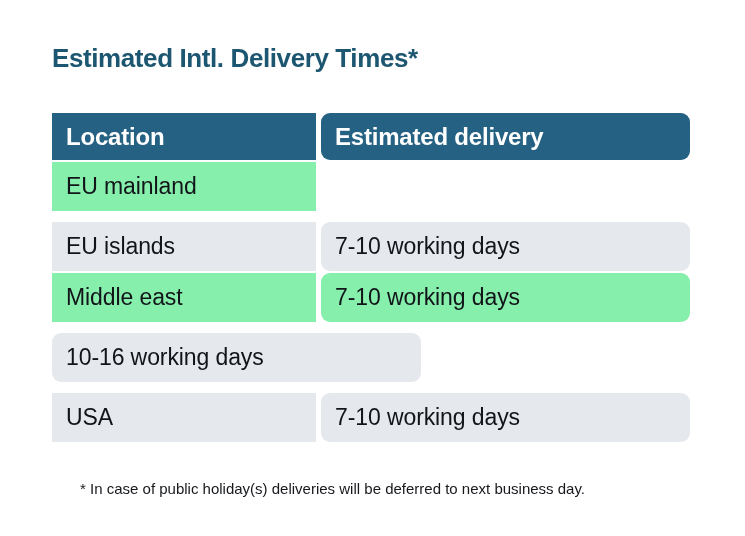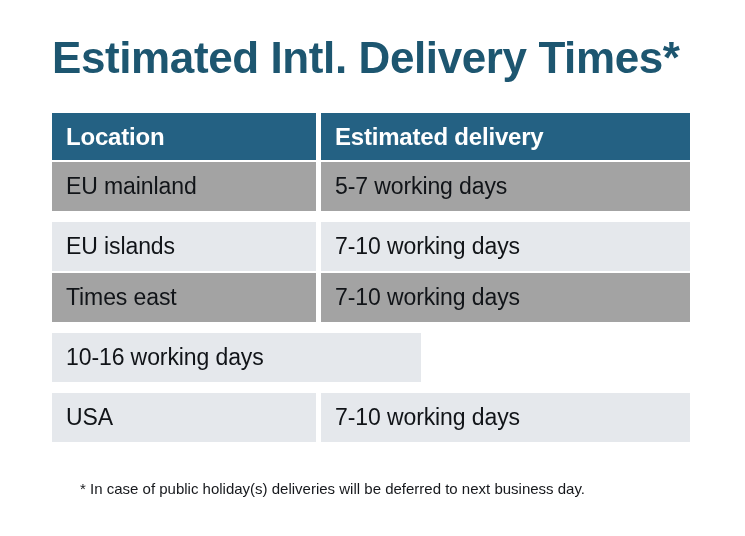--- a/index.html
+++ b/index.html
@@ -16,21 +16,21 @@
   .page {
     position: relative;
     width: 745px;
     height: 536px;
     box-sizing: border-box;
   }
   .title {
     position: absolute;
     left: 52px;
     top: 36px;
-    font-size: 44px;
+    font-size: 26px;
     font-weight: bold;
     letter-spacing: -0.4px;
     color: #1d5670;
     white-space: nowrap;
     line-height: 44px;
   }
   .table {
     position: absolute;
     left: 52px;
     top: 113px;
@@ -46,38 +46,38 @@
   }
   .cell {
     box-sizing: border-box;
     display: flex;
     align-items: center;
     padding-left: 14px;
     overflow: hidden;
     white-space: nowrap;
   }
   .cell-loc { width: 264px; flex: none; }
-  .cell-del { width: 369px; flex: none; }
+  .cell-del { width: 369px; flex: none; border-radius: 9px; }
 
   .row-header .cell {
     background: #246183;
     color: #ffffff;
     font-size: 24px;
     font-weight: bold;
     height: 47px;
     letter-spacing: -0.2px;
   }
   .row-data .cell {
     height: 49px;
     font-size: 23px;
     color: #111418;
     font-weight: normal;
     letter-spacing: -0.1px;
   }
-  .row-odd .cell { background: #a3a3a3; }
+  .row-odd .cell { background: #86efac; }
   .row-even .cell { background: #e5e8ec; margin-top: 9px; }
 
   .footnote {
     position: absolute;
     left: 80px;
     top: 478px;
     font-size: 15px;
     color: #16181c;
     white-space: nowrap;
     line-height: 22px;
@@ -92,30 +92,29 @@
 
   <div class="table">
 
     <div class="row row-header">
       <div class="cell cell-loc">Location</div>
       <div class="cell cell-del">Estimated delivery</div>
     </div>
 
     <div class="row row-data row-odd">
       <div class="cell cell-loc">EU mainland</div>
-      <div class="cell cell-del">5-7 working days</div>
     </div>
 
     <div class="row row-data row-even">
       <div class="cell cell-loc">EU islands</div>
       <div class="cell cell-del">7-10 working days</div>
     </div>
 
     <div class="row row-data row-odd">
-      <div class="cell cell-loc">Times east</div>
+      <div class="cell cell-loc">Middle east</div>
       <div class="cell cell-del">7-10 working days</div>
     </div>
 
     <div class="row row-data row-even">
       <div class="cell cell-del">10-16 working days</div>
     </div>
 
 
     <div class="row row-data row-even">
       <div class="cell cell-loc">USA</div>

